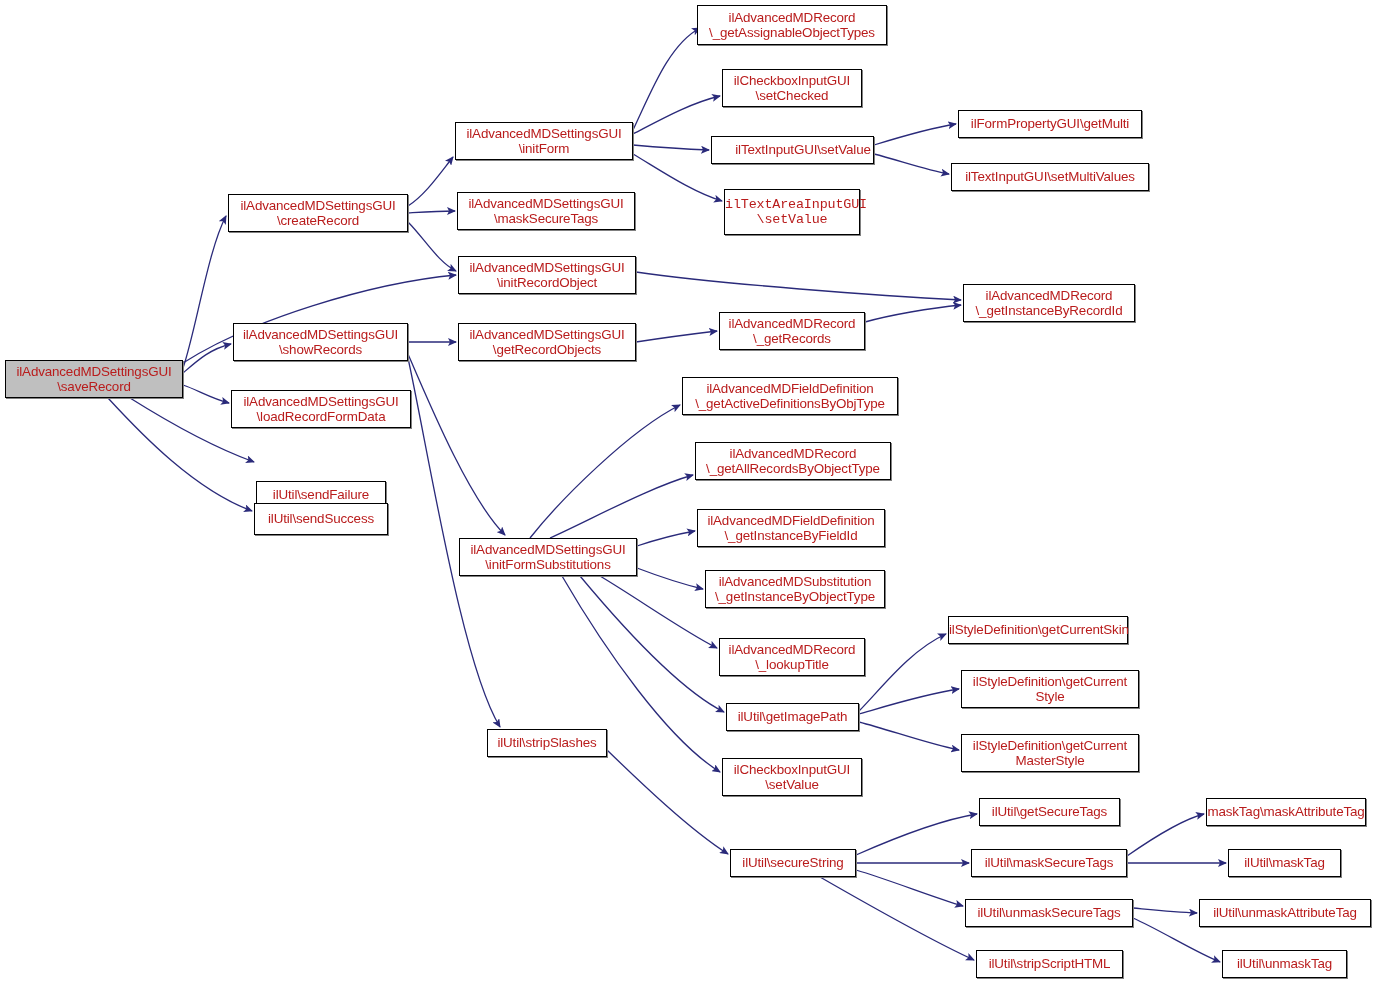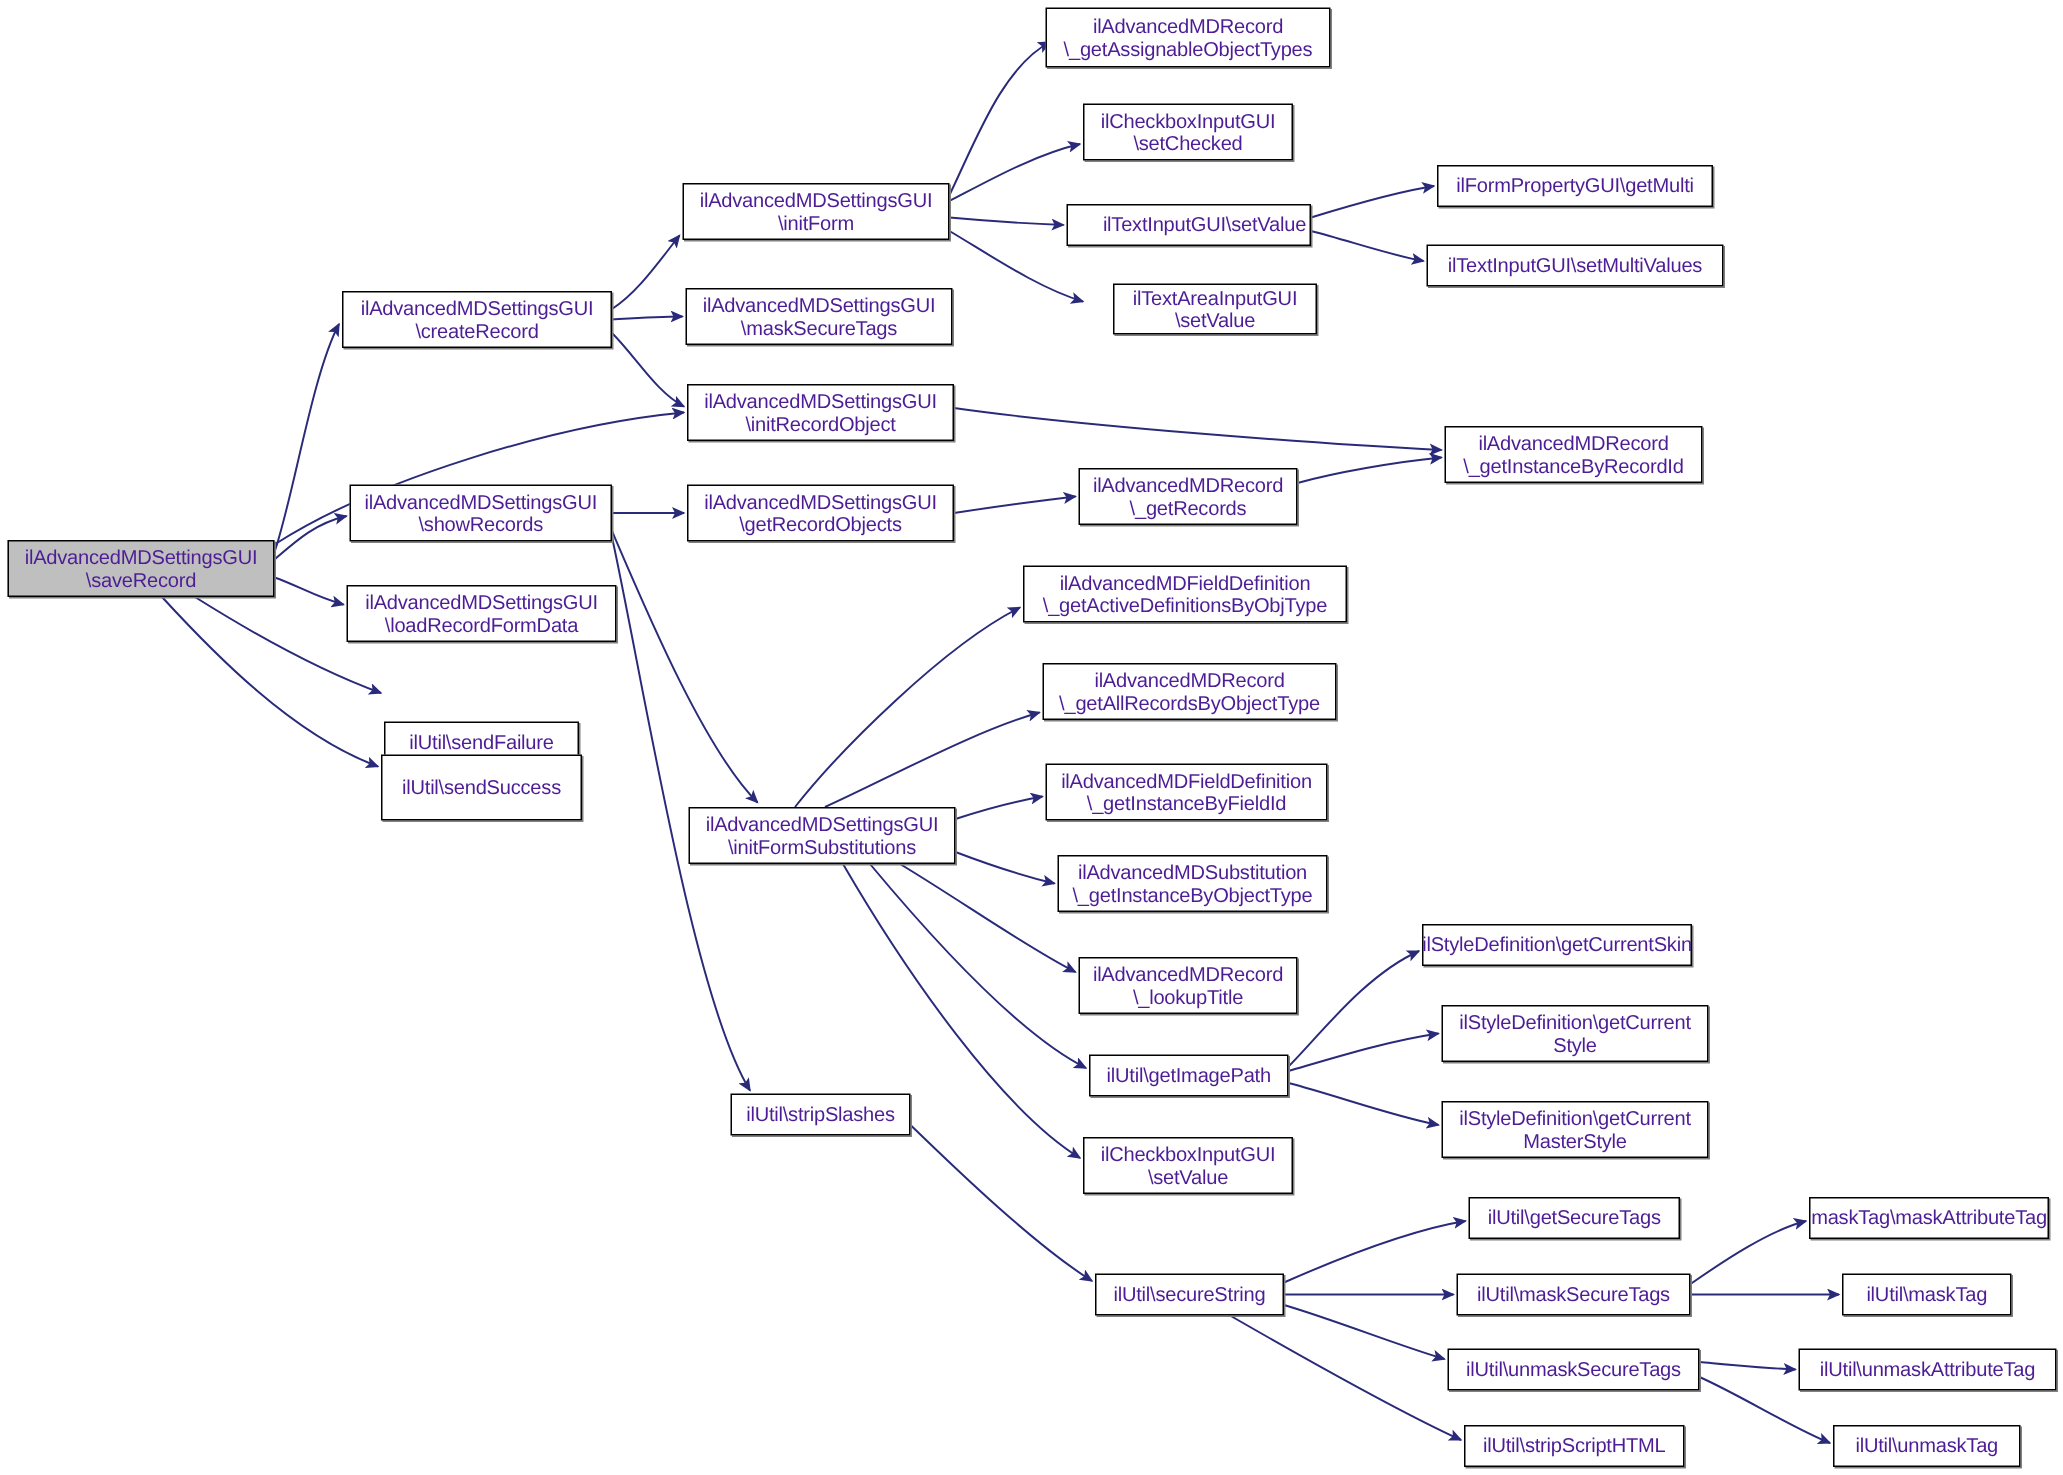--- a/index.html
+++ b/index.html
@@ -22,27 +22,26 @@
     top: 0;
     width: 1375px;
     height: 983px;
     pointer-events: none;
   }
   .node {
     position: absolute;
     box-sizing: border-box;
     border: 1px solid #000000;
     background: #ffffff;
-    color: #4c1d95;
+    color: #b91c1c;
     font-size: 13.4px;
     line-height: 15.5px;
     text-align: center;
     display: flex;
     flex-direction: column;
-    align-items: center;
     justify-content: center;
     letter-spacing: -0.15px;
     box-shadow: 1px 1px 0 0 #808080;
     white-space: nowrap;
     z-index: 2;
   }
   .node.highlight {
     background: #bfbfbf;
   }
   .node .ln {
@@ -115,21 +114,21 @@
         <span class="ln">ilAdvancedMDSettingsGUI</span>
         <span class="ln">\showRecords</span>
       </div>
       <div class="node" style="left: 231px; top: 390px; width: 180px; height: 38px;">
         <span class="ln">ilAdvancedMDSettingsGUI</span>
         <span class="ln">\loadRecordFormData</span>
       </div>
       <div class="node" style="left: 256px; top: 453px; width: 130px; height: 28px; margin-top: 28px;">
         <span class="ln">ilUtil\sendFailure</span>
       </div>
-      <div class="node" style="left: 254px; top: 503px; width: 134px; height: 44px;">
+      <div class="node" style="left: 254px; top: 503px; width: 134px; height: 32px;">
         <span class="ln">ilUtil\sendSuccess</span>
       </div>
       <div class="node" style="left: 455px; top: 122px; width: 178px; height: 38px;">
         <span class="ln">ilAdvancedMDSettingsGUI</span>
         <span class="ln">\initForm</span>
       </div>
       <div class="node" style="left: 457px; top: 192px; width: 178px; height: 38px;">
         <span class="ln">ilAdvancedMDSettingsGUI</span>
         <span class="ln">\maskSecureTags</span>
       </div>
@@ -152,21 +151,21 @@
         <span class="ln">ilAdvancedMDRecord</span>
         <span class="ln">\_getAssignableObjectTypes</span>
       </div>
       <div class="node" style="left: 722px; top: 69px; width: 140px; height: 38px;">
         <span class="ln">ilCheckboxInputGUI</span>
         <span class="ln">\setChecked</span>
       </div>
       <div class="node" style="left: 711px; top: 136px; width: 163px; height: 28px; padding-left: 21px;">
         <span class="ln">ilTextInputGUI\setValue</span>
       </div>
-      <div class="node" style="left: 742px; top: 189px; width: 136px; height: 34px;">
+      <div class="node" style="left: 724px; top: 189px; width: 136px; height: 46px; font-family: Liberation Mono, monospace;">
         <span class="ln">ilTextAreaInputGUI</span>
         <span class="ln">\setValue</span>
       </div>
       <div class="node" style="left: 719px; top: 312px; width: 146px; height: 38px;">
         <span class="ln">ilAdvancedMDRecord</span>
         <span class="ln">\_getRecords</span>
       </div>
       <div class="node" style="left: 682px; top: 377px; width: 216px; height: 38px;">
         <span class="ln">ilAdvancedMDFieldDefinition</span>
         <span class="ln">\_getActiveDefinitionsByObjType</span>

